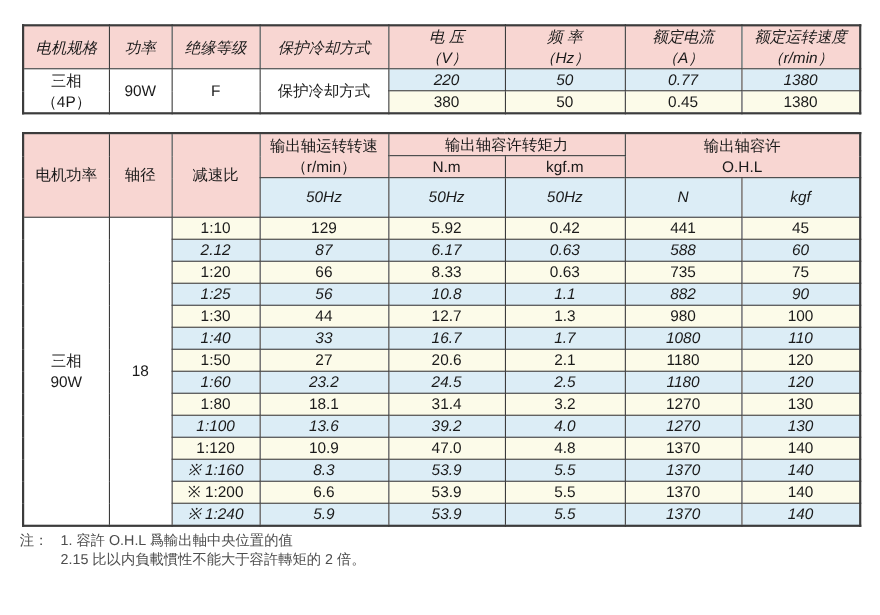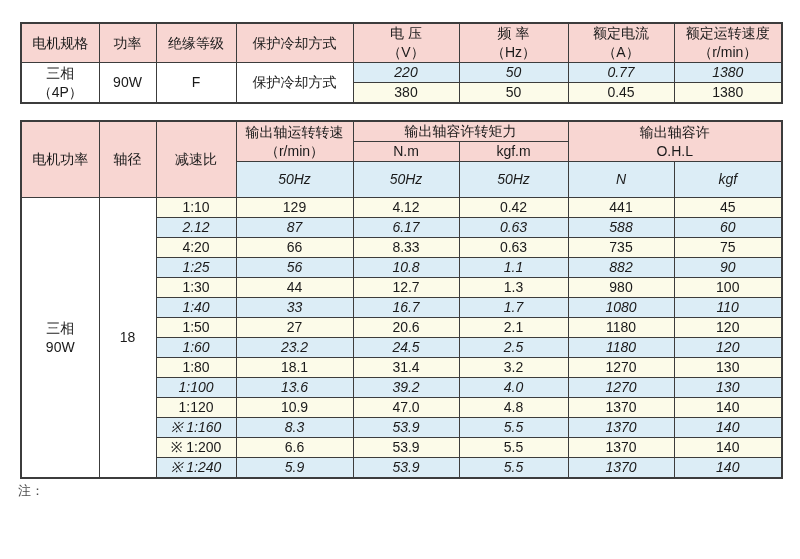--- a/index.html
+++ b/index.html
@@ -30,21 +30,21 @@
     line-height:19px;
     overflow:hidden;
     white-space:nowrap;
   }
   table.tbl { border:2px solid var(--border); }
   .pink  { background:var(--pink); }
   .blue  { background:var(--blue);font-style:italic; }
   .cream { background:var(--cream); }
   .white { background:#ffffff; }
   #spec-table { top:22px; }
-  #spec-table thead tr { height:23px; }
+  #spec-table thead tr { height:23px;font-style:italic; }
   #spec-table tbody tr { height:20px; }
   #perf-table { top:120px; }
   #perf-table thead tr.hrowA { height:19px; }
   #perf-table thead tr.hrowB { height:19px; }
   #perf-table thead tr.hrowC { height:36px;margin-left:20px; }
   #perf-table tbody tr { height:20px; }
   .two-line div { line-height:19px; }
   .notes {
     position:absolute; left:18px; top:482px;
     display:flex;
@@ -158,35 +158,35 @@
     </thead>
     <tbody id="perf-body">
         <tr>
           <td rowspan="14" class="white two-line">
             <div>三相</div>
             <div>90W</div>
           </td>
           <td rowspan="14" class="white">18</td>
           <td class="cream">1:10</td>
           <td class="cream">129</td>
-          <td class="cream">4.12</td>
+          <td class="cream">5.92</td>
           <td class="cream">0.42</td>
           <td class="cream">441</td>
           <td class="cream">45</td>
         </tr>
         <tr>
           <td class="blue">2.12</td>
           <td class="blue">87</td>
           <td class="blue">6.17</td>
           <td class="blue">0.63</td>
           <td class="blue">588</td>
           <td class="blue">60</td>
         </tr>
         <tr>
-          <td class="cream">4:20</td>
+          <td class="cream">1:20</td>
           <td class="cream">66</td>
           <td class="cream">8.33</td>
           <td class="cream">0.63</td>
           <td class="cream">735</td>
           <td class="cream">75</td>
         </tr>
         <tr>
           <td class="blue">1:25</td>
           <td class="blue">56</td>
           <td class="blue">10.8</td>
@@ -273,16 +273,18 @@
           <td class="blue">5.5</td>
           <td class="blue">1370</td>
           <td class="blue">140</td>
         </tr>
       </tbody>
   </table>
 
   <div class="notes">
     <div class="note-label">注：</div>
     <div class="note-lines">
+      <div>1. 容許 O.H.L 爲輸出軸中央位置的值</div>
+      <div>2.15 比以内負載慣性不能大于容許轉矩的 2 倍。</div>
     </div>
   </div>
 
 </div>
 
 </body></html>

